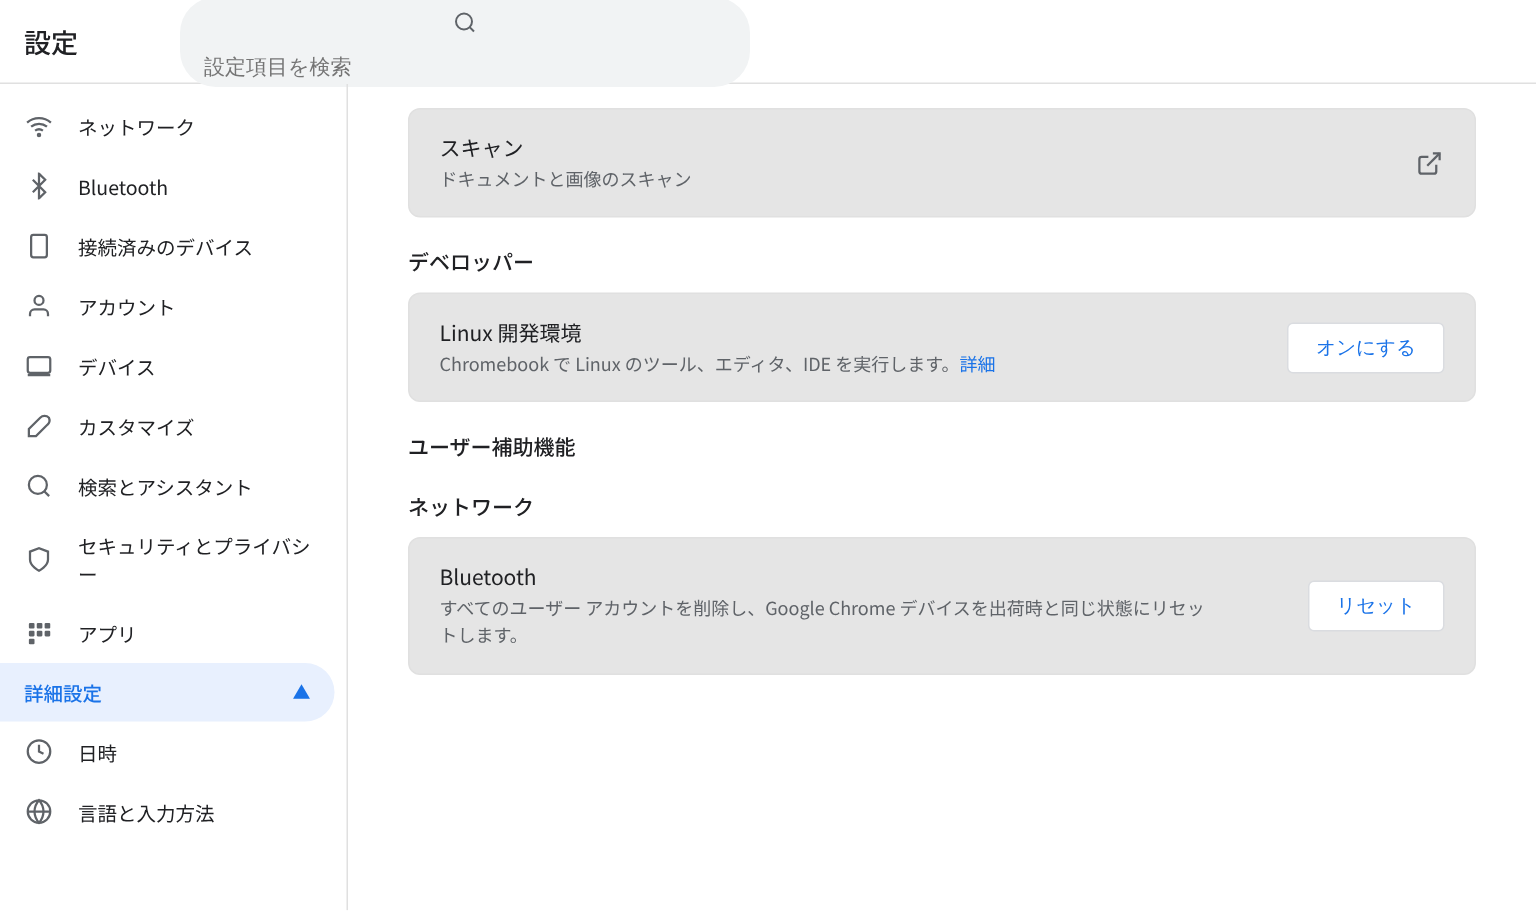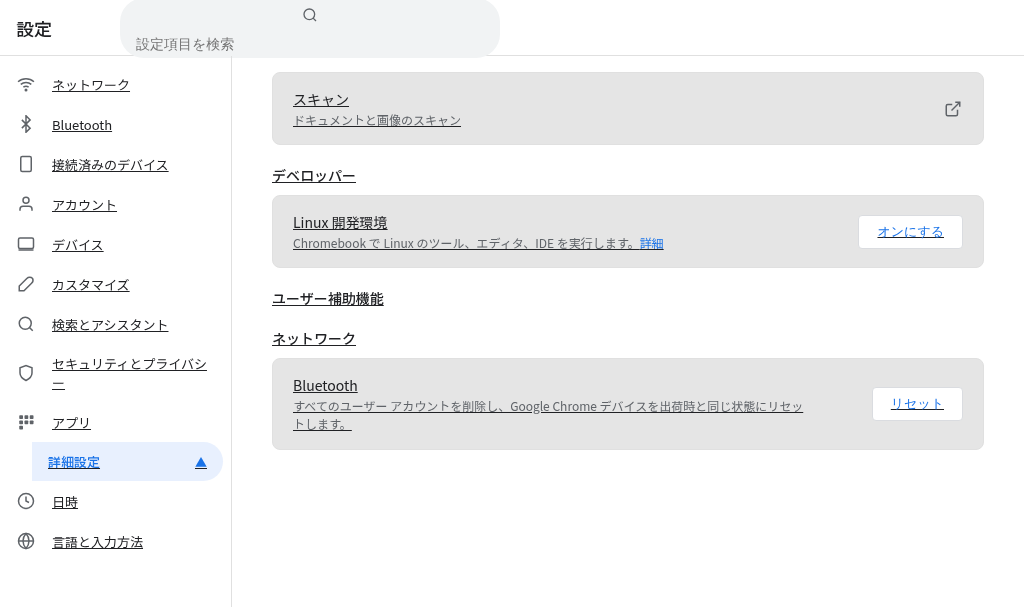--- a/index.html
+++ b/index.html
@@ -51,21 +51,20 @@
       outline: none;
       font-size: 14px;
       color: #5f6368;
       width: 100%;
     }
     
     .main-layout {
       display: flex;
       flex: 1;
       overflow: hidden;
-      text-decoration: underline;
     }
     
     .sidebar {
       width: 232px;
       border-right: 1px solid #e0e0e0;
       overflow-y: auto;
       flex-shrink: 0;
       padding: 8px 0;
     }
     .sidebar-item {
@@ -75,21 +74,20 @@
       cursor: pointer;
       gap: 16px;
       border-radius: 0 24px 24px 0;
       margin-right: 8px;
       color: #202124;
     }
     .sidebar-item.active {
       background: #e8f0fe;
       color: #1a73e8;
       font-weight: 500;
-      margin-left: 32px;
     }
     .sidebar-icon {
       width: 20px;
       height: 20px;
       color: #5f6368;
       display: flex;
       align-items: center;
       justify-content: center;
       font-size: 18px;
       flex-shrink: 0;

